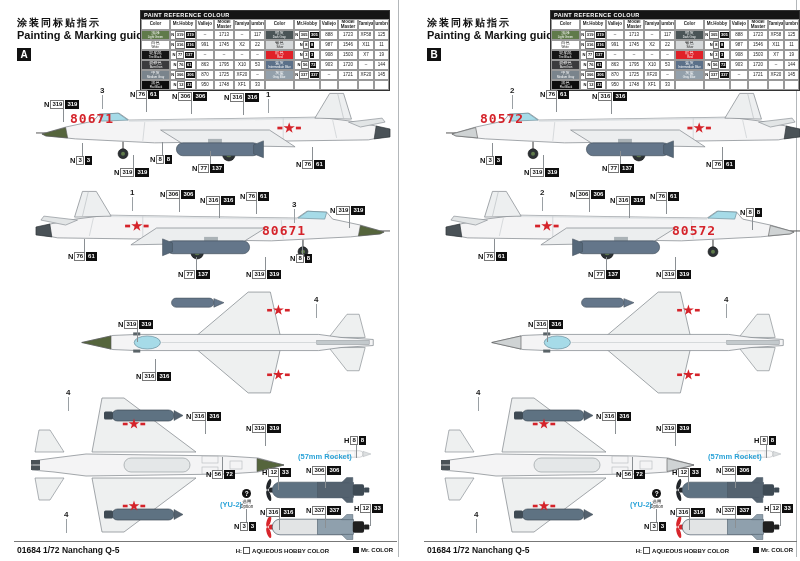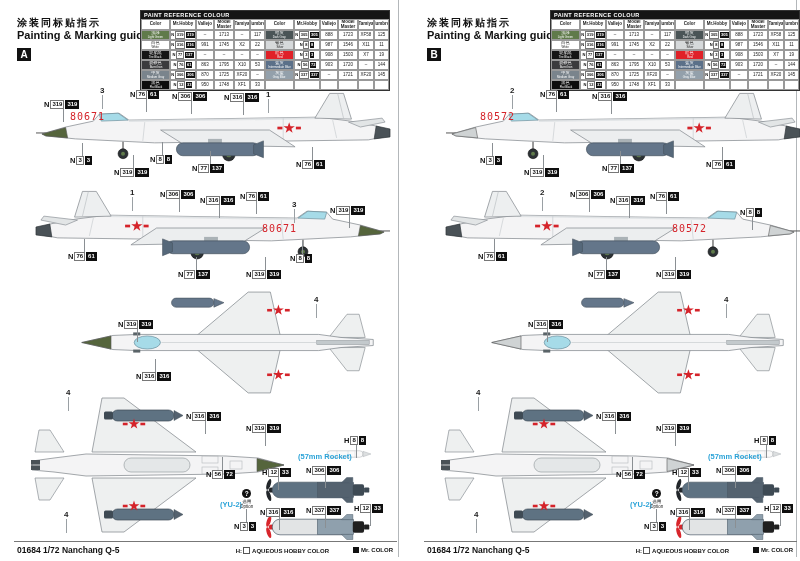--- a/index.html
+++ b/index.html
@@ -26,21 +26,21 @@
   .views{position:absolute;left:0;top:0;right:0;bottom:0}
   .views svg{position:absolute}
   .chip{position:absolute;display:flex;align-items:center;font-weight:bold;color:#111;z-index:3;white-space:nowrap}
   .chip .L{font-size:7.5px;margin-right:1px}
   .chip .b1{font-size:6px;background:#fff;border:1px solid #777;color:#111;padding:0 1px;height:7px;line-height:7px;display:inline-block}
   .chip .b2{font-size:6px;background:#0e0e0e;color:#fff;padding:0 2px;height:9px;line-height:9px;display:inline-block;margin-left:1px}
   .chip.lead-down::after{content:"";position:absolute;left:55%;top:9px;width:1px;height:13px;background:#8a8f93;z-index:-1}
   .chip.lead-up::before{content:"";position:absolute;left:55%;top:-13px;width:1px;height:13px;background:#8a8f93;z-index:-1}
   .decal{position:absolute;font-size:8px;font-weight:bold;color:#222;z-index:3}
   .decal::after{content:"";position:absolute;left:45%;top:9px;width:1px;height:14px;background:#9aa0a4}
-  .acnum{position:absolute;font-weight:normal;font-size:10px;letter-spacing:1px;z-index:2;font-family:"DejaVu Sans Mono",monospace}
+  .acnum{position:absolute;font-weight:bold;font-size:13px;letter-spacing:1px;z-index:2;font-family:"DejaVu Sans Mono",monospace}
   .cap{position:absolute;font-size:7.5px;font-weight:bold;z-index:3;white-space:nowrap}
   .opt{position:absolute;z-index:3;text-align:center;font-size:4.5px;color:#222;line-height:1.2}
   .opt .q{width:9px;height:9px;border-radius:50%;background:#111;color:#fff;font-size:6.5px;line-height:9px;font-weight:bold;margin:0 auto 1px}
   
   .hline{position:absolute;left:0;right:0;top:533px;height:1px;background:#777}
   .product{position:absolute;left:3px;top:537px;font-size:8.5px;font-weight:bold;color:#111;white-space:nowrap}
   .foot-aq,.foot-mr{position:absolute;top:539px;font-size:6px;font-weight:bold;color:#111;display:flex;align-items:center;white-space:nowrap}
   .foot-aq{right:68px}
   .foot-mr{right:4px}
   .wbox{width:5px;height:5px;border:1px solid #555;background:#fff;display:inline-block;margin:0 2px 0 1px}

